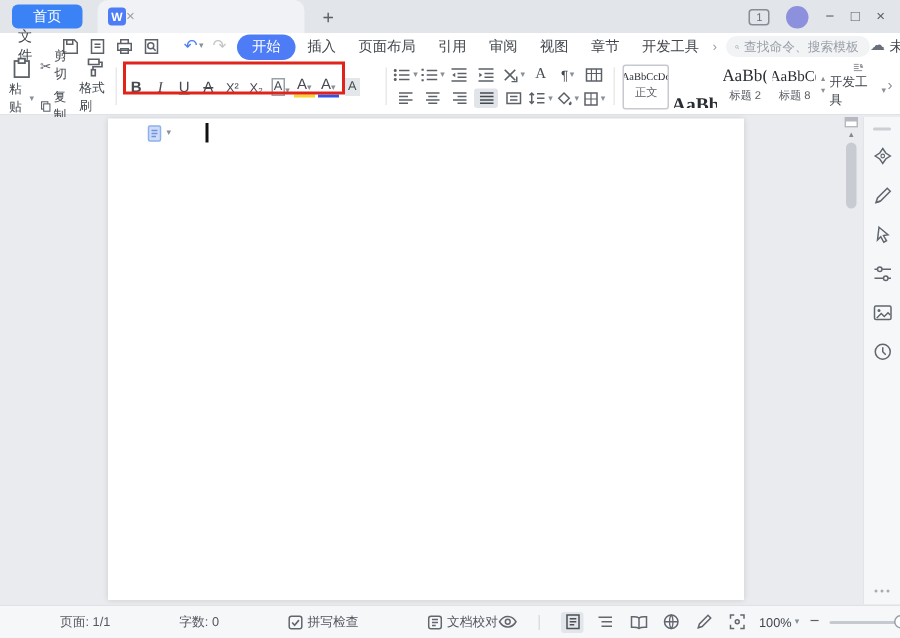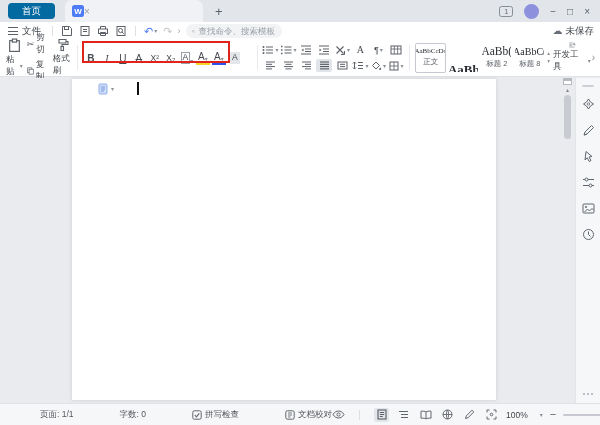--- a/index.html
+++ b/index.html
@@ -8,21 +8,21 @@
     font-family:"Liberation Sans","DejaVu Sans",sans-serif;
     font-size:10px; color:#3d4248; background:#e9ebee;
     position:relative; overflow:hidden;
   }
   svg { display:block; }
   .drop { font-size:6px; color:#8a9099; line-height:1; }
 
   
   .titlebar { position:absolute; top:0; left:0; right:0; height:22px;
     background:#e2e5e9; display:flex; align-items:center; }
-  .home-btn { margin-left:8px; background:#0369a1; color:#fff; border-radius:4px;
+  .home-btn { margin-left:8px; background:#3b82f6; color:#fff; border-radius:4px;
     height:16px; padding:0 14px; display:flex; align-items:center; font-size:9.5px; cursor:default; }
   .doc-tab { margin-left:10px; height:22px; width:138px; background:#f0f2f5;
     border-radius:7px 7px 0 0; display:flex; align-items:center; padding:0 7px; }
   .w-logo { width:12px; height:12px; background:#4d7cf6; color:#fff; border-radius:2.5px;
     font-size:8px; font-weight:bold; display:flex; align-items:center; justify-content:center; }
   .tab-title { flex:1; margin:0 6px; font-size:9.5px; color:#41464c; white-space:nowrap; overflow:hidden; }
   .tab-close { color:#9aa0a8; font-size:10px; }
   .new-tab { margin-left:12px; color:#596066; font-size:13px; }
   .tb-right { margin-left:auto; display:flex; align-items:center; gap:11px; margin-right:10px; }
   .doc-badge { width:14px; height:11px; border:1px solid #878d96; border-radius:2.5px;
@@ -120,21 +120,21 @@
 
   
   .statusbar { position:absolute; bottom:0; left:0; right:0; height:22px; background:#f6f7f9;
     border-top:1px solid #e0e2e6; display:flex; align-items:center; padding:0 8px;
     font-size:8.5px; color:#53575e; }
   .sb-sep { width:1px; height:10px; background:#dcdee2; margin:0 7px; }
   .sb-item { display:flex; align-items:center; gap:3px; white-space:nowrap;margin-left:32px; }
   .sb-right { margin-left:auto; display:flex; align-items:center; gap:7px; }
   .vm { width:15px; height:14px; display:flex; align-items:center; justify-content:center; }
   .vm.active { background:#e2e5e9; border-radius:2px; }
-  .zoom-txt { display:flex; align-items:center; gap:12px; font-size:8.5px; color:#41464c; }
+  .zoom-txt { display:flex; align-items:center; gap:2px; font-size:8.5px; color:#41464c; }
   .zctl { font-size:11px; color:#5c6168; line-height:1; }
   .slider { width:78px; height:2px; background:#c6cad0; border-radius:1px; position:relative; }
   .slider-thumb { position:absolute; left:55%; top:-4px; width:9px; height:9px;
     background:#fff; border:1px solid #9aa0a8; border-radius:50%; }
 </style>
 </head>
 <body>
 
 <div class="titlebar">
   <div class="home-btn">首页</div>
@@ -182,20 +182,30 @@
       </svg>
   </span>
   <span class="mdiv"></span>
   <span class="qi">
     <span class="undo-g">↶</span>
     <span class="drop">▾</span>
   </span>
   <span class="qi">
     <span class="redo-g">↷</span>
   </span>
+  <nav class="mtabs">
+    <span class="mtab active">开始</span>
+    <span class="mtab">插入</span>
+    <span class="mtab">页面布局</span>
+    <span class="mtab">引用</span>
+    <span class="mtab">审阅</span>
+    <span class="mtab">视图</span>
+    <span class="mtab">章节</span>
+    <span class="mtab">开发工具</span>
+  </nav>
   <span class="more-tabs">›</span>
   <div class="searchbox">
     <svg width="9" height="9" viewBox="0 0 10 10">
         <circle cx="4" cy="4" r="3" fill="none" stroke="#9aa0a8" stroke-width="1.2"></circle>
         <path d="M6.3 6.3L9 9" stroke="#9aa0a8" stroke-width="1.2"></path>
       </svg>
     <input readonly="" placeholder="查找命令、搜索模板" style="">
   </div>
   <div class="m-right">
     <span class="m-item">

